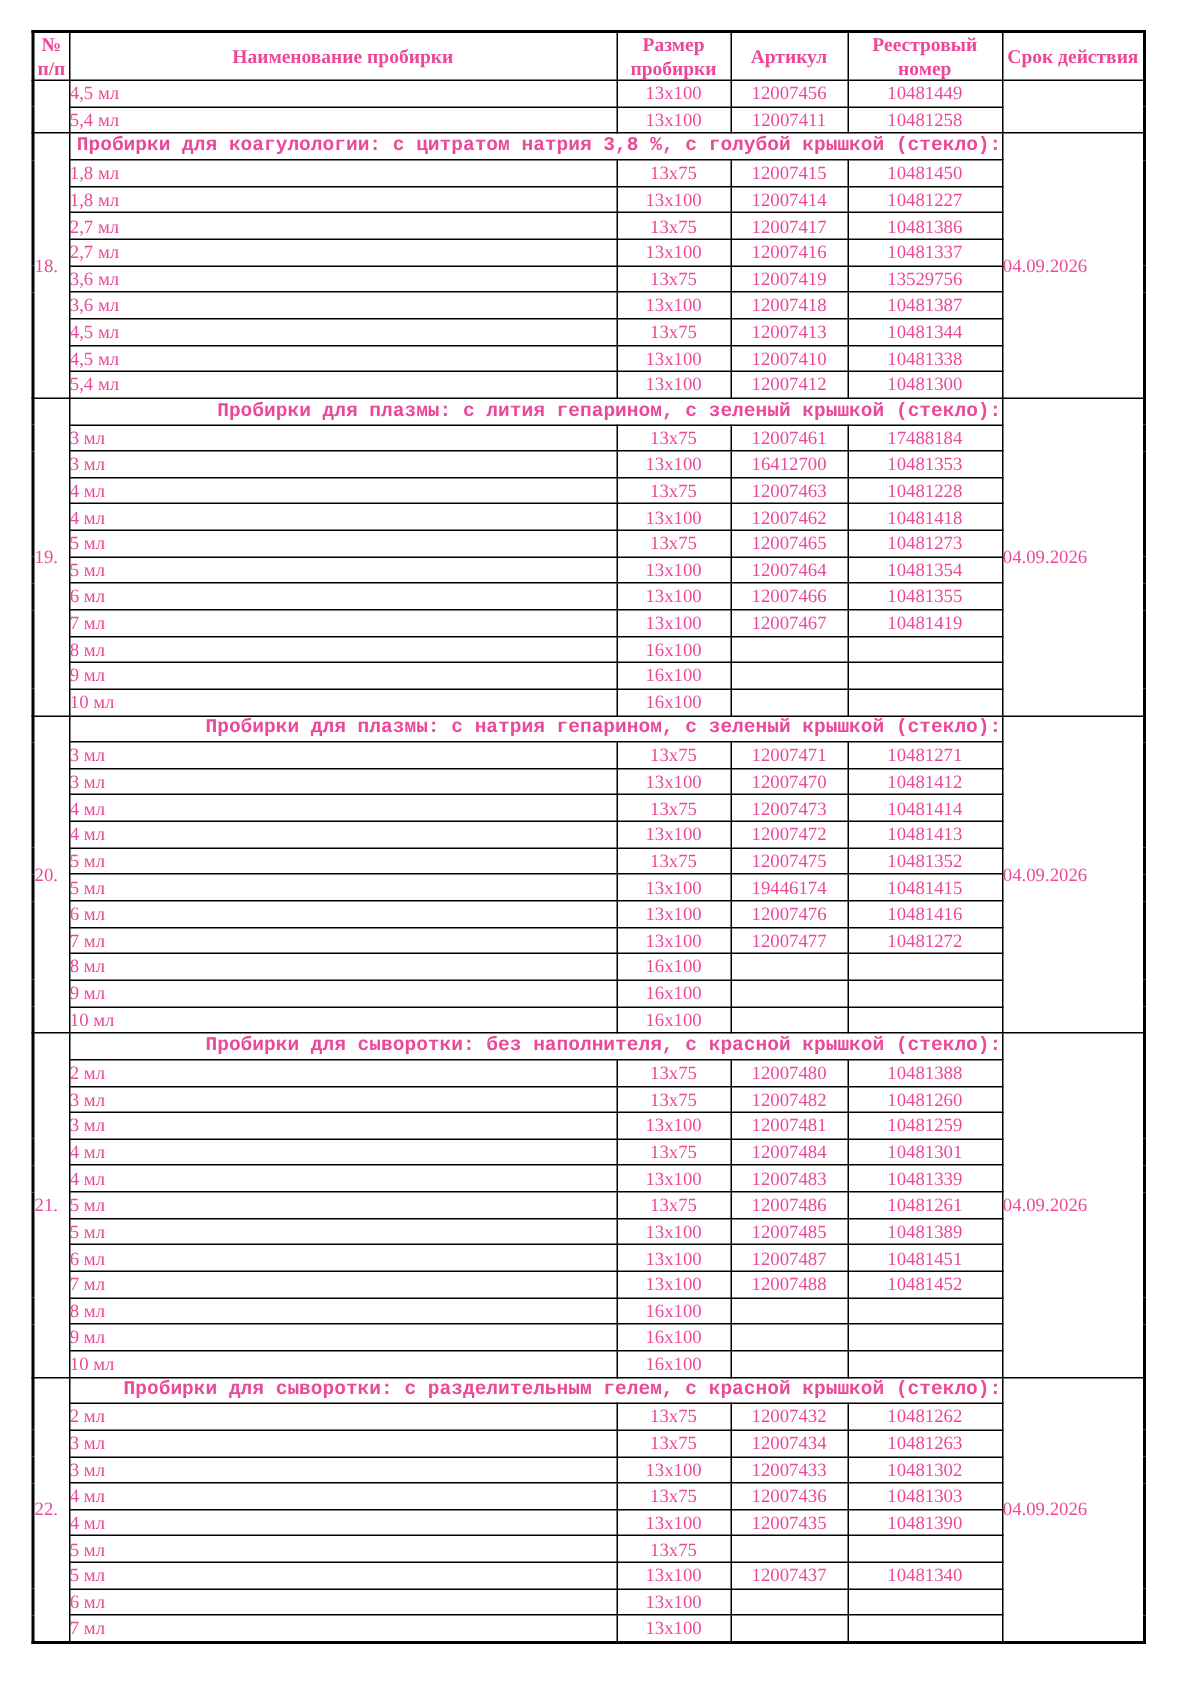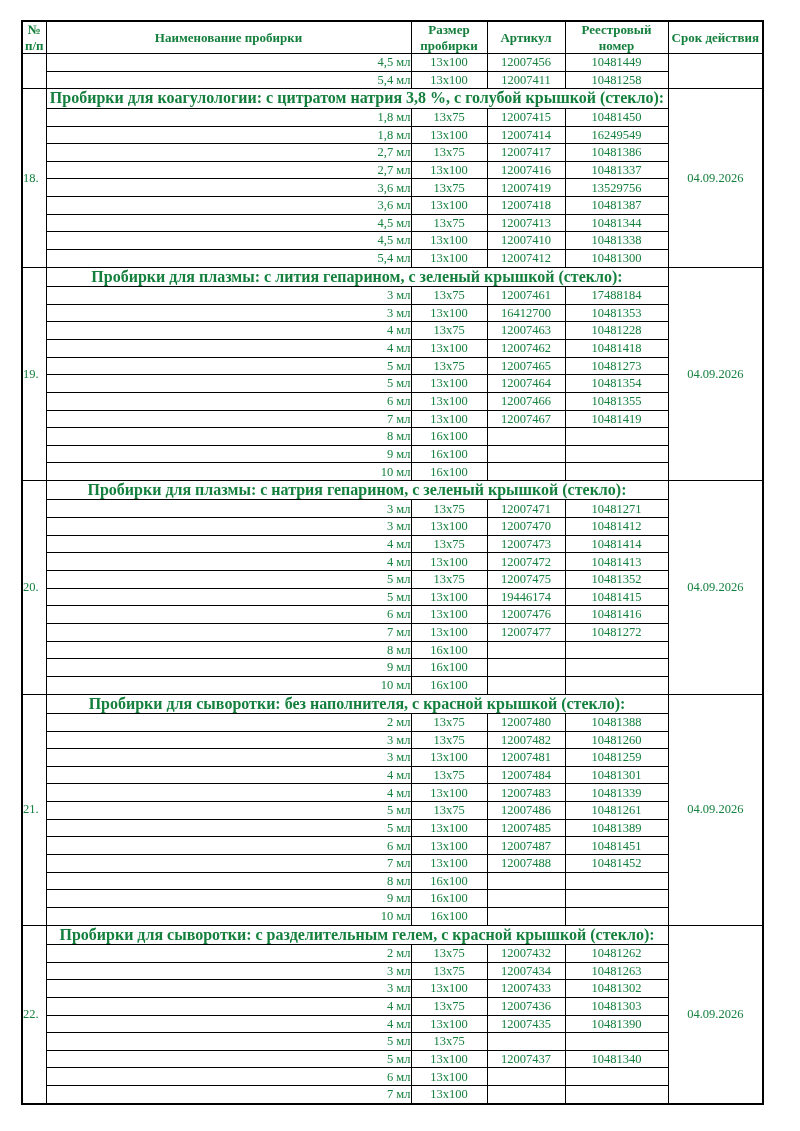--- a/index.html
+++ b/index.html
@@ -20,21 +20,21 @@
     background: #ffffff;
   }
   table.spec {
     position: absolute;
     left: 21px;
     top: 20px;
     width: 741px;
     border-collapse: collapse;
     table-layout: fixed;
     font-size: 12.5px;
-    color: #15803d;
+    color: #ec4899;
   }
   table.spec, table.spec th, table.spec td {
     border: 1px solid #000;
   }
   table.spec {
     border-width: 2px;
   }
   table.spec th {
     font-weight: bold;
     font-size: 13px;
@@ -47,39 +47,39 @@
   }
   table.spec td {
     height: 16.65px;
     padding: 0;
     line-height: 1.15;
     vertical-align: middle;
     overflow: hidden;
     white-space: nowrap;
   }
   td.name {
-    text-align: right;
+    text-align: left;
     padding-left: 3px;
     font-family: Liberation Serif, serif;
   }
   td.center {
     text-align: center;
   }
   td.num {
     vertical-align: top;
     text-align: left;
     padding-top: 1px;
   }
   td.title {
-    text-align: center;
+    text-align: right;
     font-weight: bold;
-    font-size: 16px;
+    font-size: 13px;
+    font-family: Liberation Mono, monospace;
   }
   td.validity {
-    text-align: center;
     vertical-align: middle;
   }
 </style>
 </head>
 <body>
 
 <div class="page">
   <table class="spec">
     <colgroup>
       <col style="width:24px">
@@ -122,21 +122,21 @@
         <tr>
           <td class="name">1,8 мл</td>
           <td class="center">13x75</td>
           <td class="center">12007415</td>
           <td class="center">10481450</td>
         </tr>
         <tr>
           <td class="name">1,8 мл</td>
           <td class="center">13x100</td>
           <td class="center">12007414</td>
-          <td class="center">16249549</td>
+          <td class="center">10481227</td>
         </tr>
         <tr>
           <td class="name">2,7 мл</td>
           <td class="center">13x75</td>
           <td class="center">12007417</td>
           <td class="center">10481386</td>
         </tr>
         <tr>
           <td class="name">2,7 мл</td>
           <td class="center">13x100</td>

